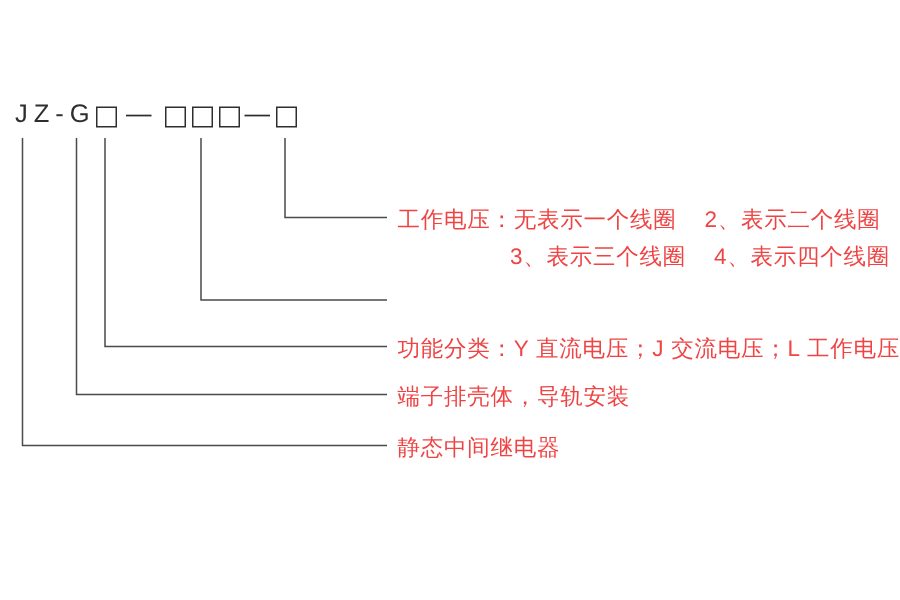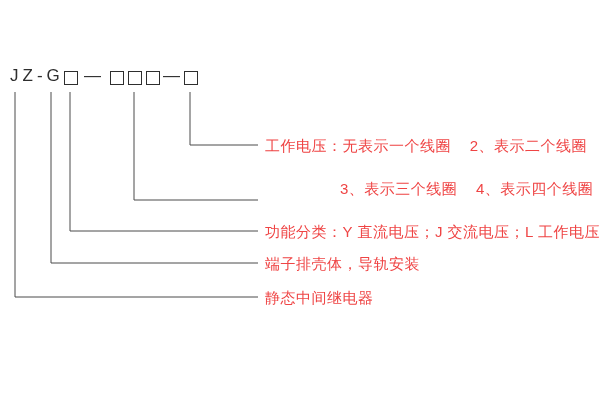--- a/index.html
+++ b/index.html
@@ -71,21 +71,21 @@
   <span class="code-box" style="left:110px; top:71px;"></span>
   <span class="code-box" style="left:128px; top:71px;"></span>
   <span class="code-box" style="left:146px; top:71px;"></span>
 
   <span class="code-part" style="left:163px; top:66px;">—</span>
 
   <span class="code-box" style="left:184px; top:71px;"></span>
 
   <span class="label" style="left:265px; top:137px;">工作电压：无表示一个线圈    2、表示二个线圈</span>
 
-  <span class="label" style="left:340px; top:180px;">3、表示三个线圈    4、表示四个线圈</span>
+  <span class="label" style="left:340px; top:162px;">3、表示三个线圈    4、表示四个线圈</span>
 
 
   <span class="label" style="left:265px; top:223px;">功能分类：Y 直流电压；J 交流电压；L 工作电压</span>
 
   <span class="label" style="left:265px; top:255px;">端子排壳体，导轨安装</span>
 
   <span class="label" style="left:265px; top:289px;">静态中间继电器</span>
 
 </div>
 

